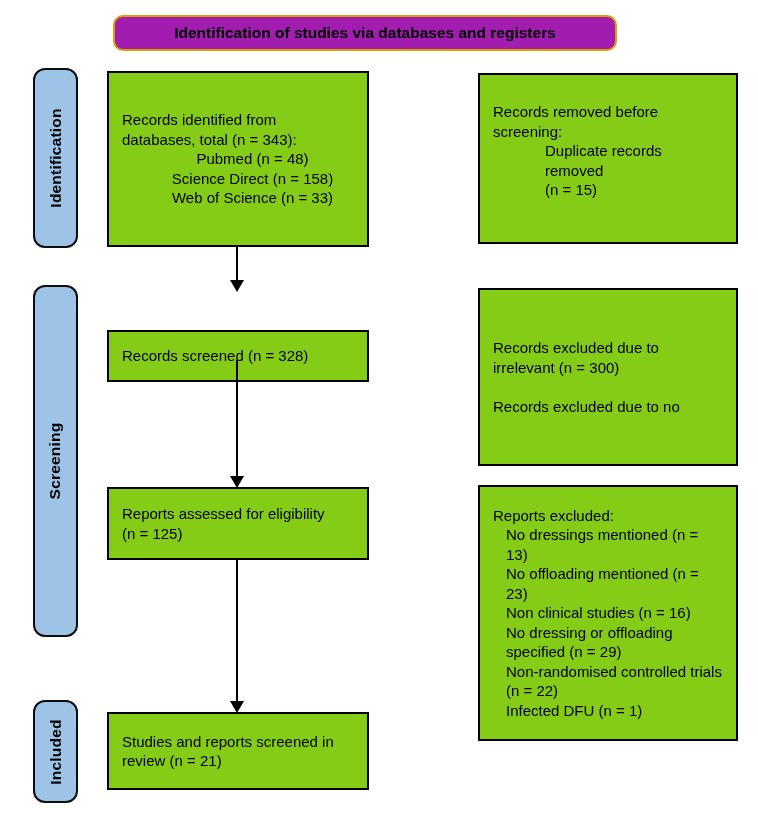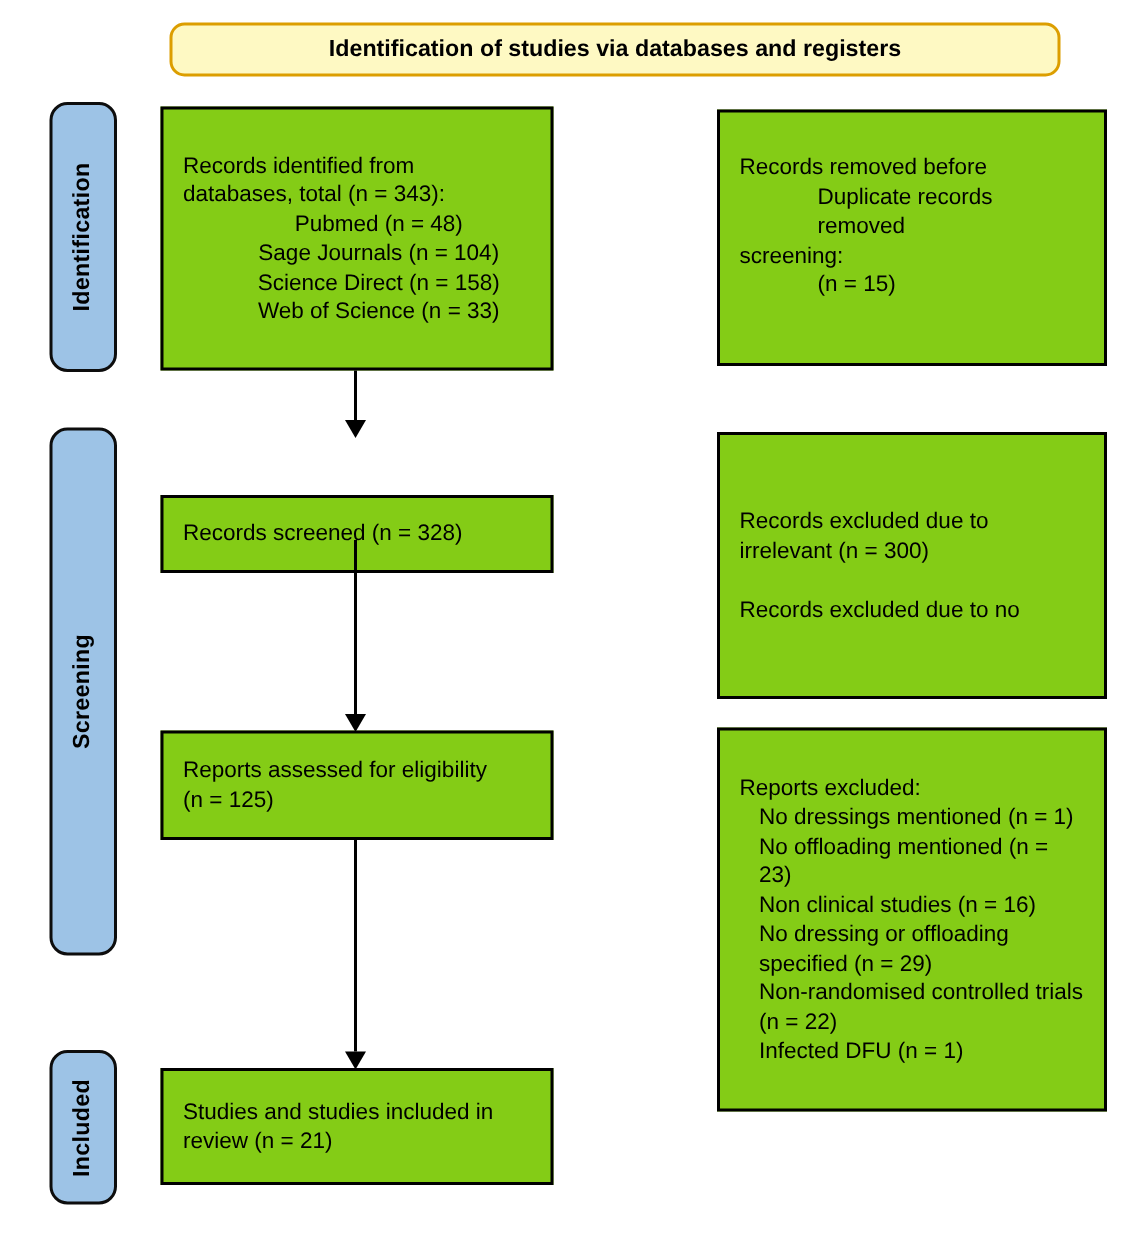--- a/index.html
+++ b/index.html
@@ -14,23 +14,23 @@
     width: 758px;
     height: 825px;
     background: #ffffff;
     overflow: hidden;
   }
 
   
   .banner {
     position: absolute;
     left: 113px; top: 15px;
-    width: 594px; height: 36px;
+    width: 504px; height: 36px;
     box-sizing: border-box;
-    background: #fef9c3;
+    background: #a21caf;
     border: 2px solid #DC9E00;
     border-radius: 10px;
     display: flex;
     align-items: center;
     justify-content: center;
   }
   .banner span {
     font-weight: bold;
     font-size: 15.5px;
   }
@@ -126,56 +126,55 @@
     <span class="stage-label">Screening</span>
   </div>
   <div class="stage stage-included">
     <span class="stage-label">Included</span>
   </div>
 
   <div class="fbox col-left box-identified">
     <div class="line">Records identified from</div>
     <div class="line">databases, total (n = 343):</div>
     <div class="line ind-a">Pubmed (n = 48)</div>
-    <div class="line ind-a">Sage Journals (n = 104)</div>
     <div class="line ind-a">Science Direct (n = 158)</div>
     <div class="line ind-a">Web of Science (n = 33)</div>
   </div>
 
   <div class="fbox col-left box-screened">
     <div class="line">Records screened (n = 328)</div>
   </div>
 
   <div class="fbox col-left box-assessed">
     <div class="line">Reports assessed for eligibility</div>
     <div class="line">(n = 125)</div>
   </div>
 
   <div class="fbox col-left box-included">
-    <div class="line">Studies and studies included in</div>
+    <div class="line">Studies and reports screened in</div>
     <div class="line">review (n = 21)</div>
   </div>
 
   <div class="fbox col-right box-removed">
     <div class="line">Records removed before</div>
+    <div class="line">screening:</div>
     <div class="line ind-b">Duplicate records removed</div>
-    <div class="line">screening:</div>
     <div class="line ind-b">(n = 15)</div>
   </div>
 
   <div class="fbox col-right box-excluded-screening">
     <div class="line">Records excluded due to</div>
     <div class="line">irrelevant (n = 300)</div>
     <div class="line"></div>
     <div class="line">Records excluded due to no</div>
   </div>
 
   <div class="fbox col-right box-excluded-reports">
     <div class="line">Reports excluded:</div>
-    <div class="line ind-c">No dressings mentioned (n = 1)</div>
+    <div class="line ind-c">No dressings mentioned (n = 13)</div>
     <div class="line ind-c">No offloading mentioned (n = 23)</div>
     <div class="line ind-c">Non clinical studies (n = 16)</div>
     <div class="line ind-c">No dressing or offloading</div>
     <div class="line ind-c">specified (n = 29)</div>
     <div class="line ind-c">Non-randomised controlled trials</div>
     <div class="line ind-c">(n = 22)</div>
     <div class="line ind-c">Infected DFU (n = 1)</div>
   </div>
 
   <div class="varrow arrow-1">

